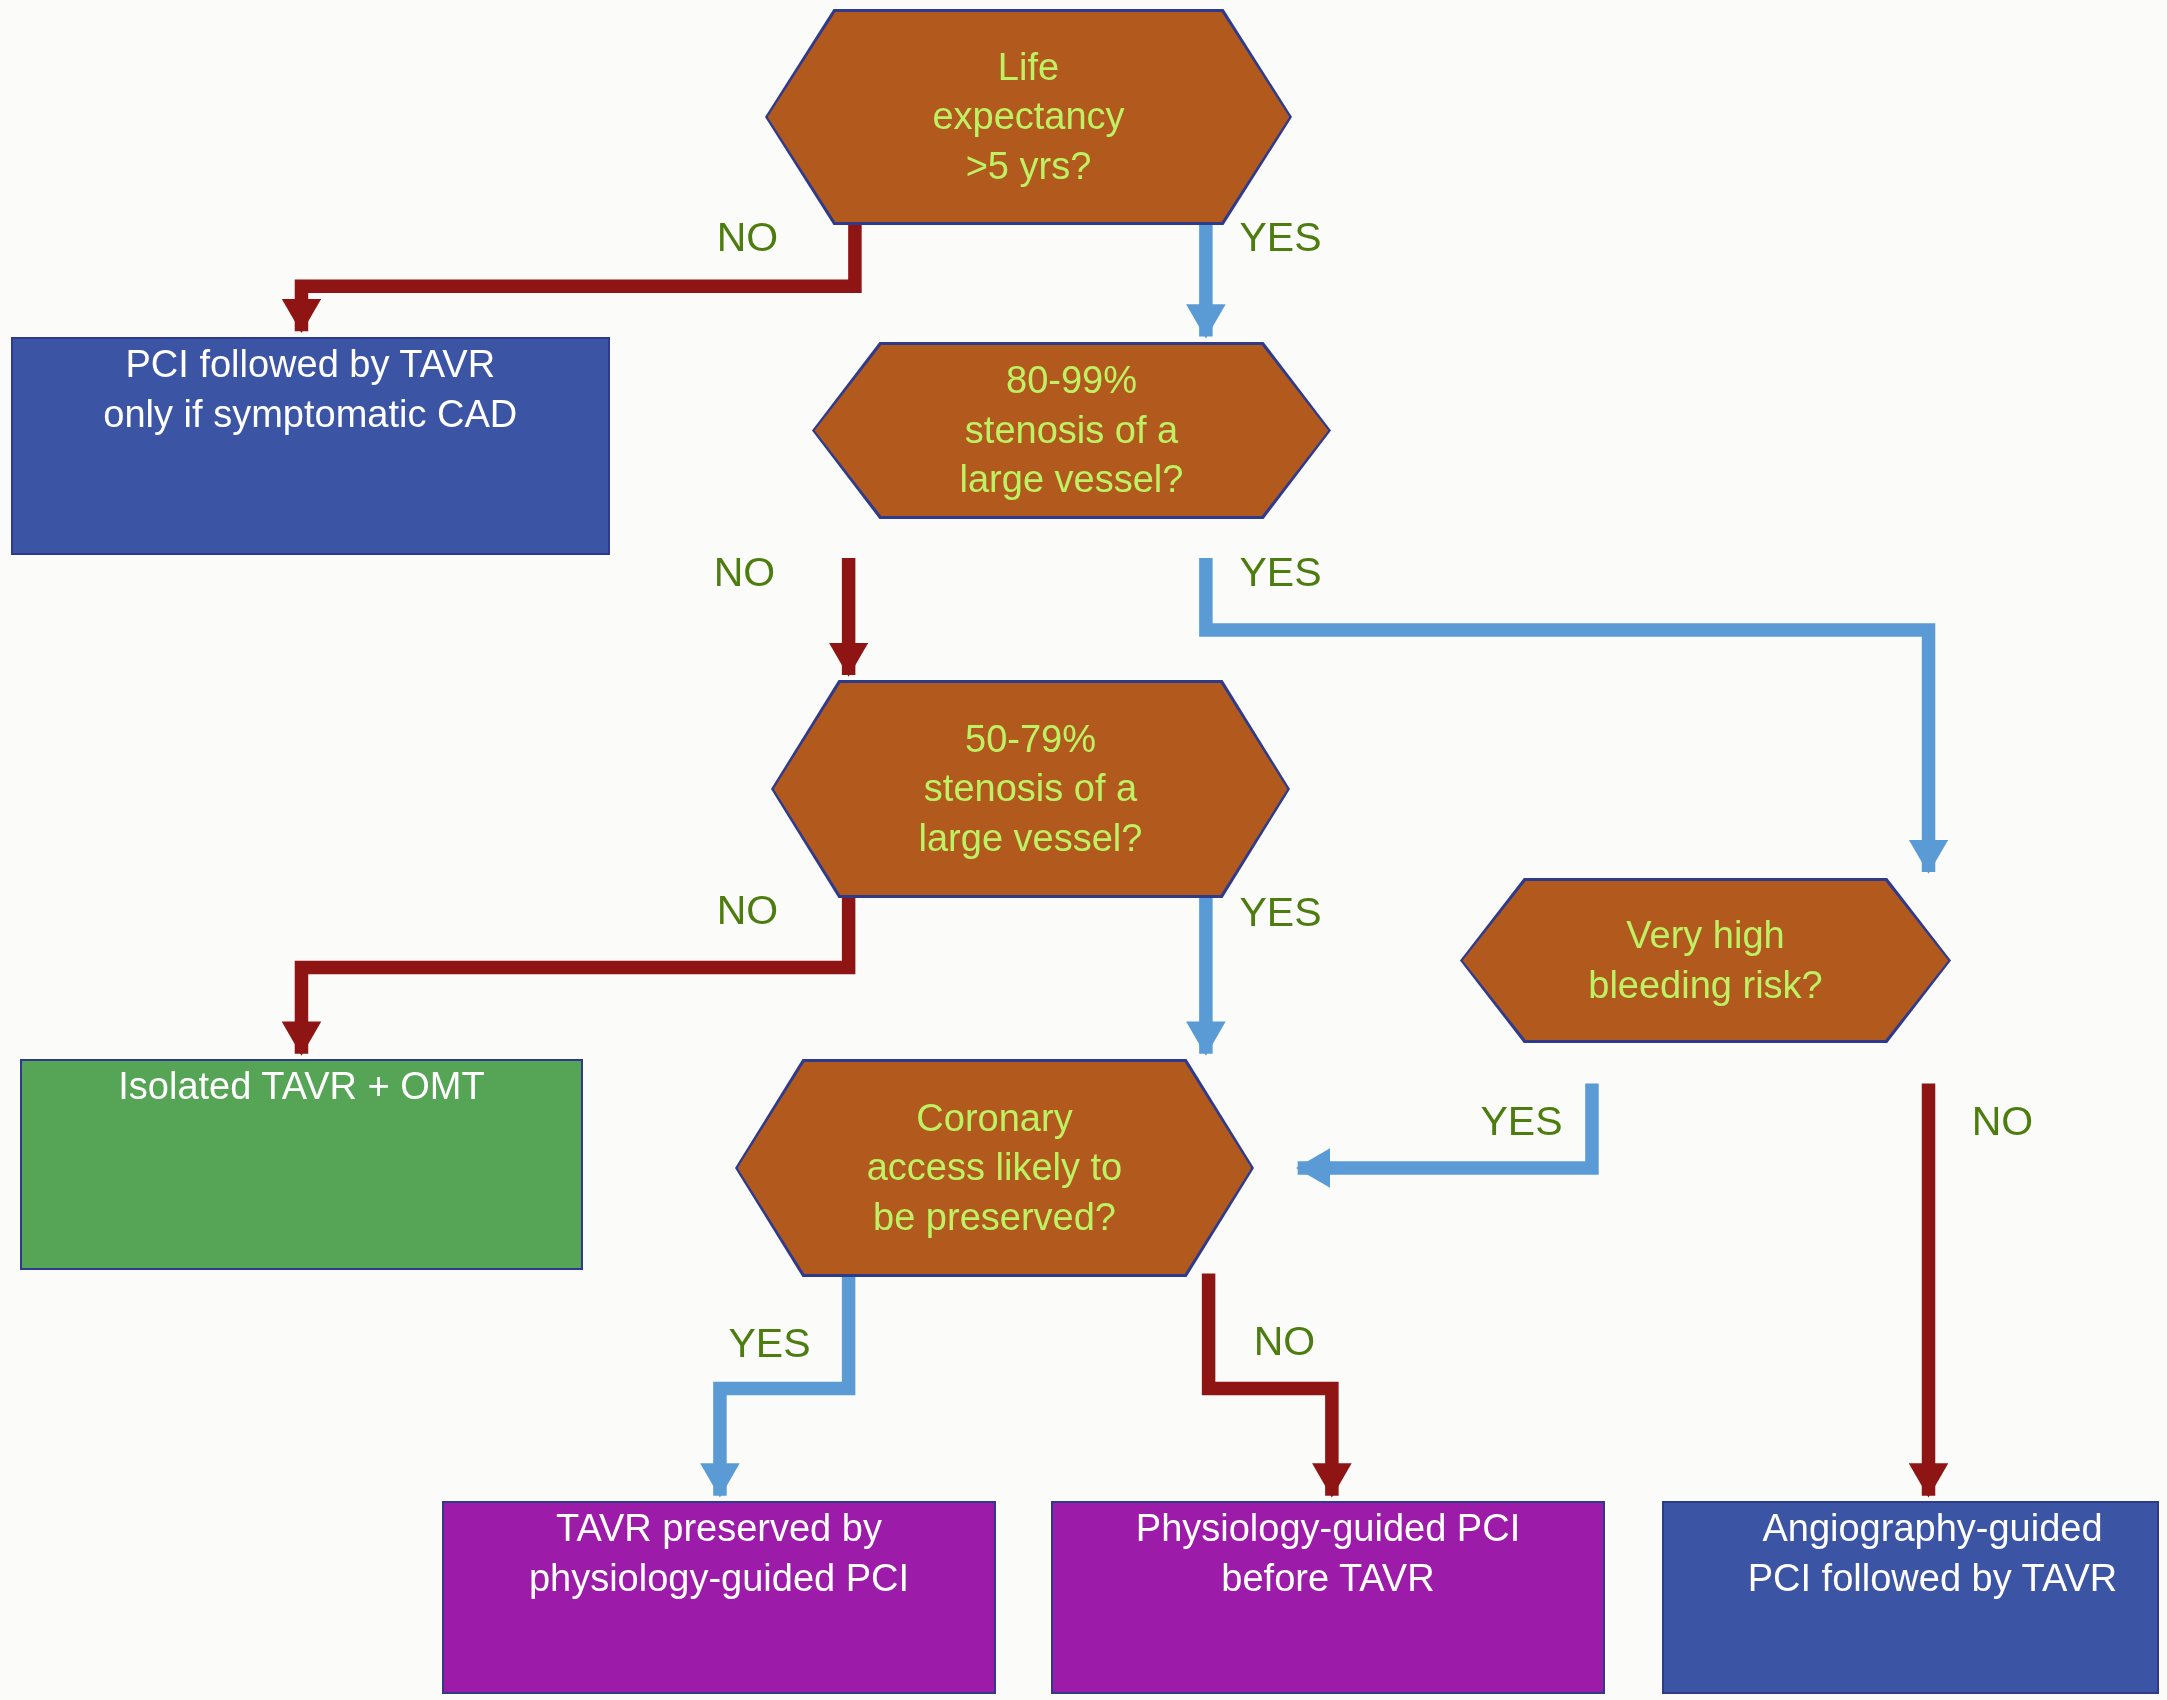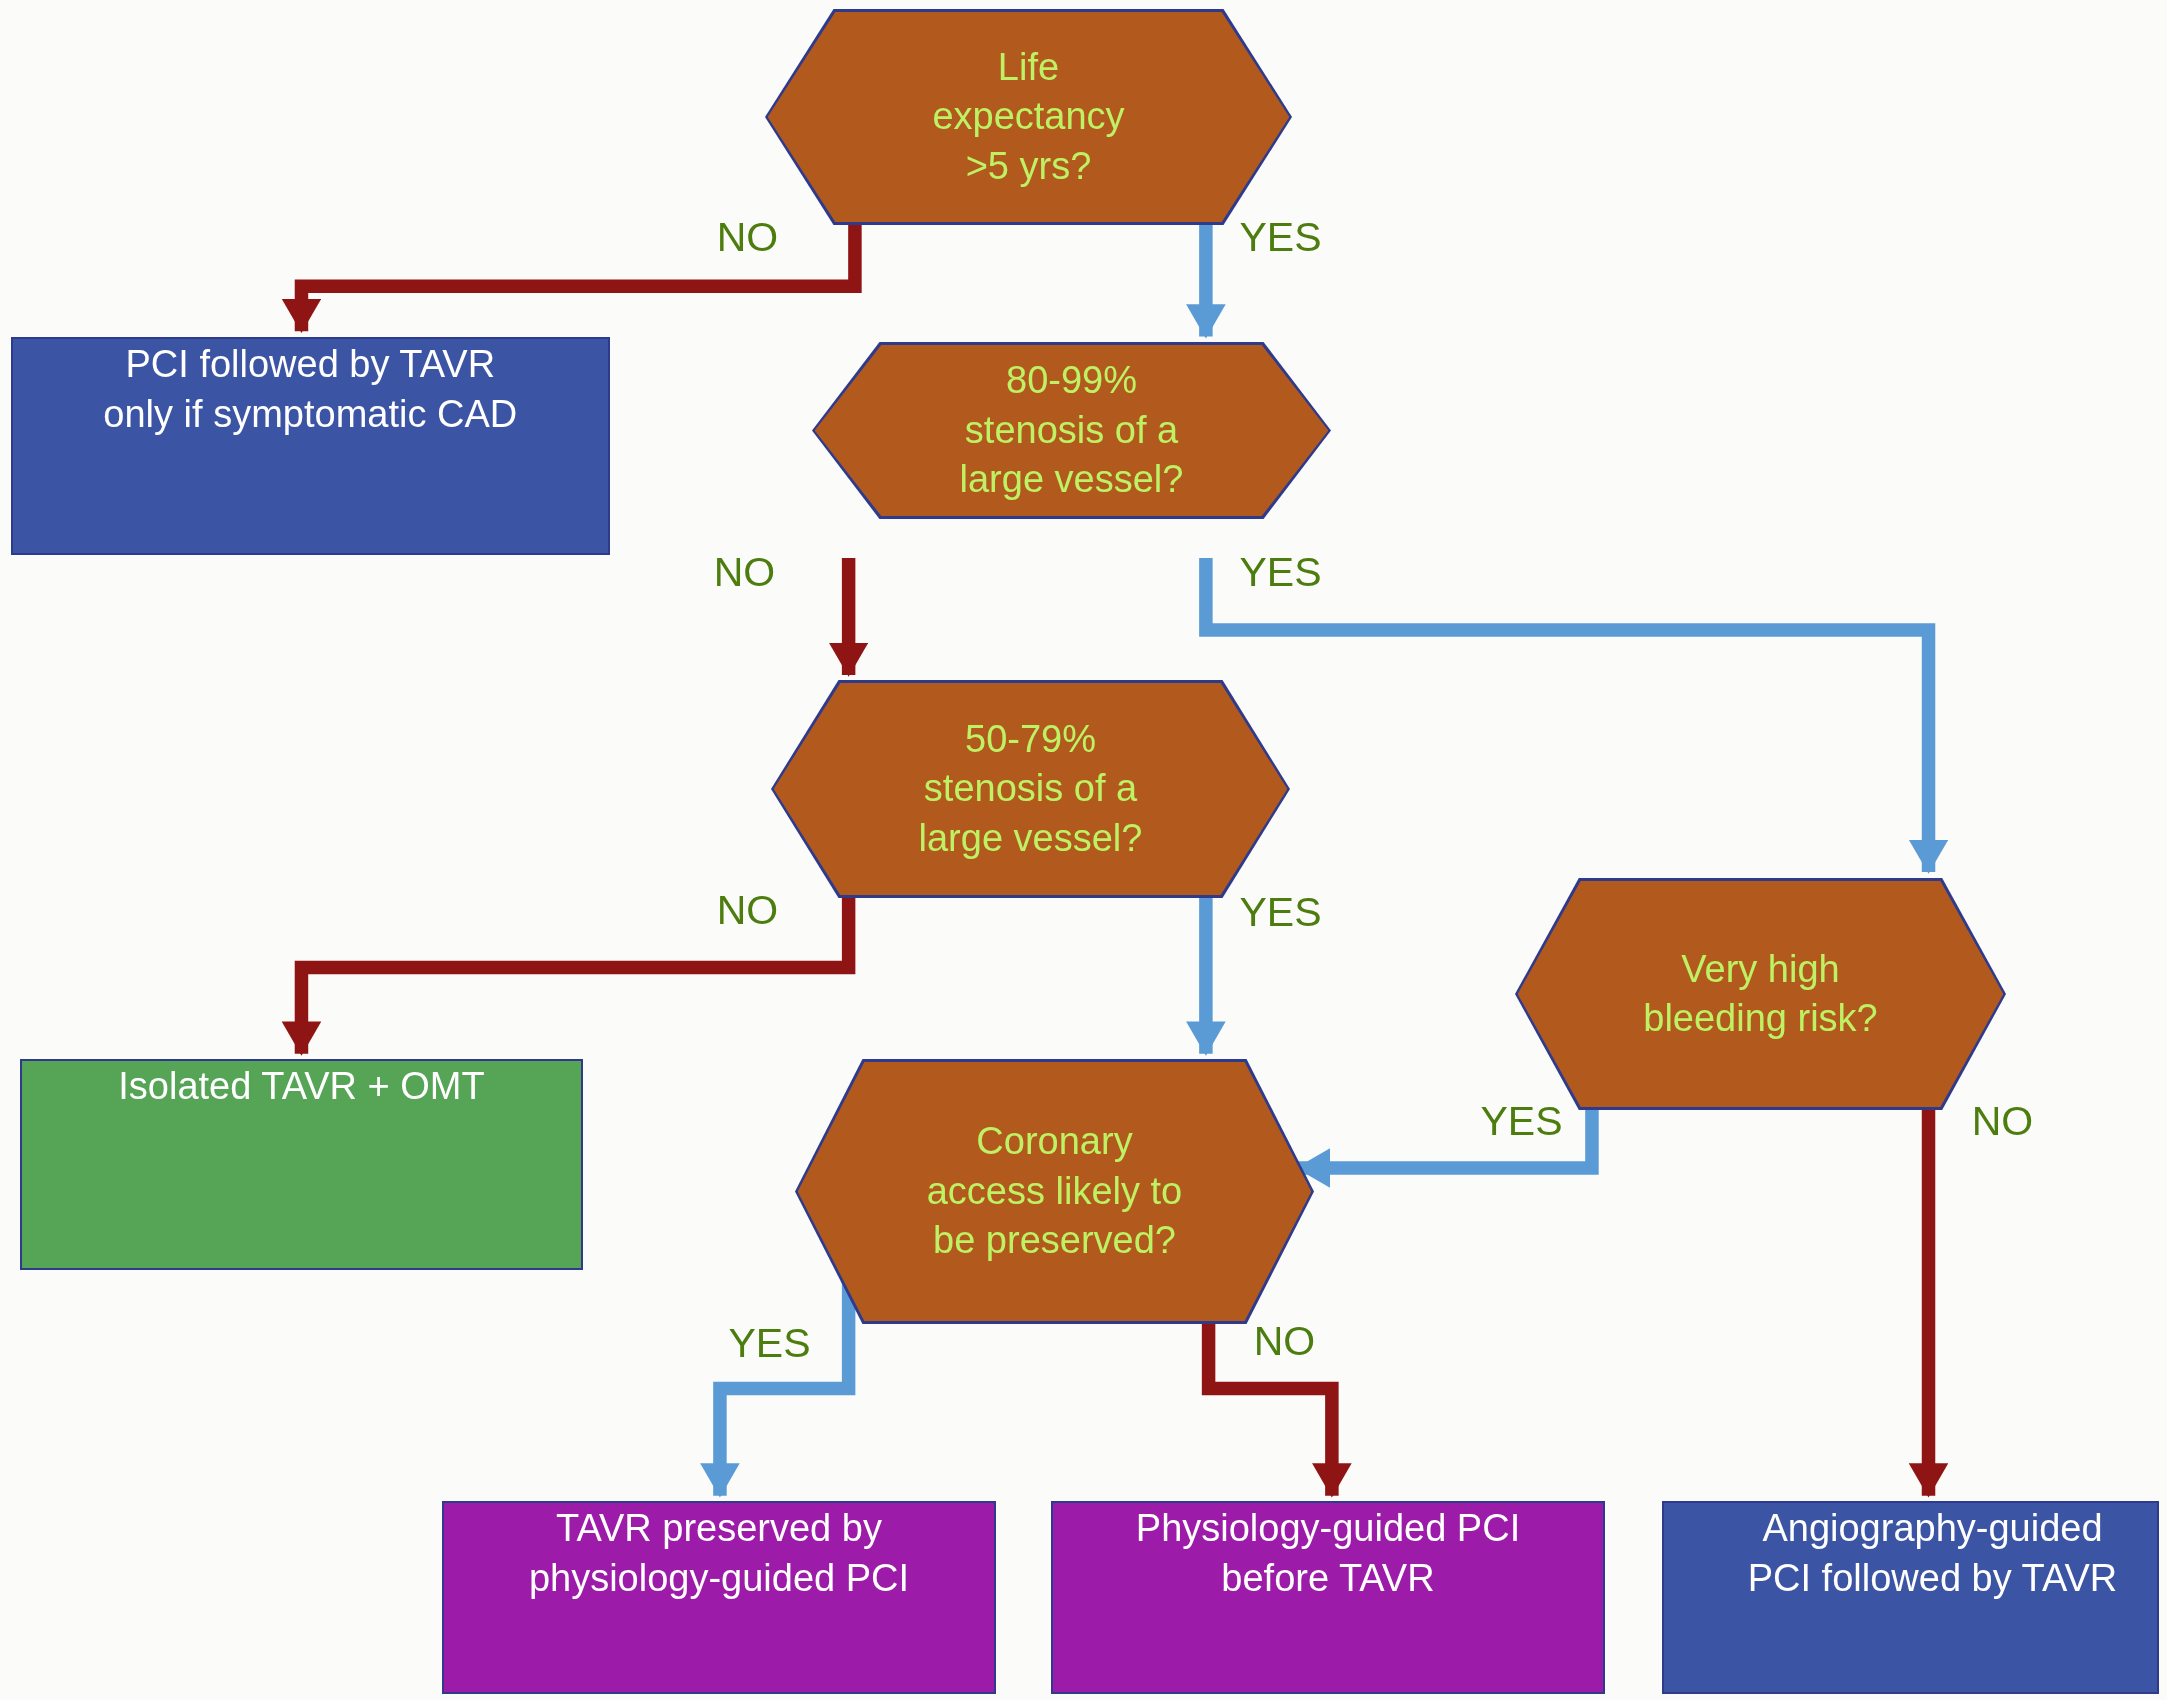--- a/index.html
+++ b/index.html
@@ -96,28 +96,28 @@
   </div>
 
   <div class="hex" style="left:771px;top:680px;width:519px;height:218px;">
     <div class="hex-inner">
       <span>50-79%
 stenosis of a
 large vessel?</span>
     </div>
   </div>
 
-  <div class="hex" style="left:1515px;top:878px;width:491px;height:232px;">
+  <div class="hex" style="left:1460px;top:878px;width:491px;height:165px;">
     <div class="hex-inner">
       <span>Very high
 bleeding risk?</span>
     </div>
   </div>
 
-  <div class="hex" style="left:795px;top:1059px;width:519px;height:265px;">
+  <div class="hex" style="left:735px;top:1059px;width:519px;height:218px;">
     <div class="hex-inner">
       <span>Coronary
 access likely to
 be preserved?</span>
     </div>
   </div>
 
   <div class="box blue" style="left:10.8px;top:337px;width:599px;height:218px;">
     <span>PCI followed by TAVR
 only if symptomatic CAD</span>

